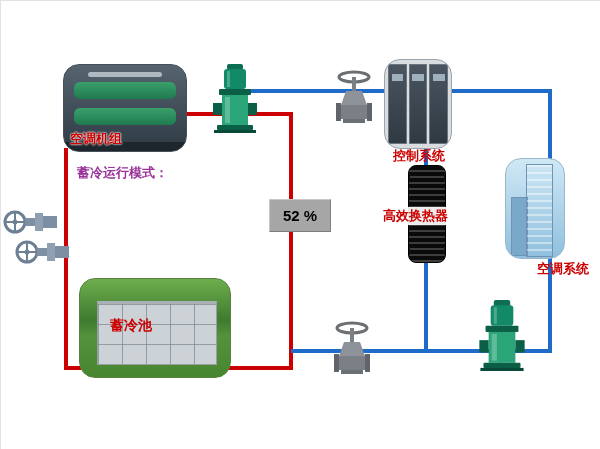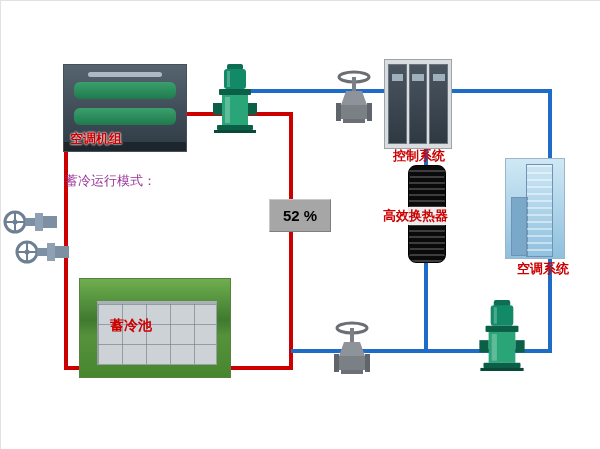--- a/index.html
+++ b/index.html
@@ -5,21 +5,21 @@
   html,body{margin:0;padding:0;background:#f3f3f3;}
   .stage{
     position:relative;width:600px;height:449px;background:#ffffff;
     border:1px solid #e2e2e2;overflow:hidden;
     font-family:"Liberation Sans", sans-serif;
   }
   .pipe{position:absolute;}
   .pipe.red{background:#cc0000;}
   .pipe.blue{background:#1e6bc8;}
 
-  .photo{position:absolute;overflow:hidden;}
+  .photo{position:absolute;overflow:hidden;border-radius:16px;}
   .lbl{position:absolute;color:#cc0000;font-weight:bold;font-size:13px;white-space:nowrap;font-family:Liberation Mono, monospace;}
 
   
   .chiller{left:62px;top:63px;width:122px;height:86px;background:linear-gradient(180deg,#55646f,#2e3a44);border:1px solid #44505a;}
   .ch-bar{position:absolute;left:8%;width:84%;height:20%;background:linear-gradient(180deg,#3aa06b,#1f7a4e);border-radius:6px;}
   .ch-pipe{position:absolute;left:20%;top:8%;width:60%;height:5px;background:#aeb9c2;border-radius:3px;}
   .ch-base{position:absolute;left:0;bottom:0;width:100%;height:10%;background:#1d262d;}
   .ch-label{left:6px;bottom:3px;position:absolute;color:#cc0000;font-weight:bold;font-size:13px;text-shadow:0 0 2px #ffffff,0 0 2px #ffffff;}
 
   
@@ -40,21 +40,21 @@
   
   .tankphoto{left:78px;top:277px;width:150px;height:98px;background:linear-gradient(180deg,#6fae4e 0%,#3f7a2f 42%,#55923b 58%,#47852f 100%);border:1px solid #57813d;}
   .tankbody{position:absolute;left:17px;top:22px;width:118px;height:60px;background:#ccd2d6;border:1px solid #98a0a6;border-top:3px solid #aab2b8;
     background-image:repeating-linear-gradient(90deg,rgba(110,120,130,.6) 0 1px,rgba(0,0,0,0) 1px 24px),repeating-linear-gradient(180deg,rgba(110,120,130,.6) 0 1px,rgba(0,0,0,0) 1px 20px);}
   .tank-label{left:30px;top:38px;position:absolute;color:#cc0000;font-weight:bold;font-size:14px;}
 
   
   .pct{position:absolute;left:268px;top:198px;width:60px;height:31px;background:#a6a6a6;border-top:1px solid #c8c8c8;border-left:1px solid #c8c8c8;border-right:1px solid #7e7e7e;border-bottom:1px solid #7e7e7e;color:#000000;font-weight:bold;font-size:15px;display:flex;align-items:center;justify-content:center;}
 
   
-  .modes{position:absolute;left:64px;top:172px;width:204px;color:#c00000;font-weight:normal;font-size:12px;line-height:1.3;}
+  .modes{position:absolute;left:64px;top:164px;width:204px;color:#c00000;font-weight:bold;font-size:12px;line-height:1.3;padding-left:12px;}
   .modes .hd{color:#993399;font-size:13px;margin-bottom:1px;}
 
   .comp{position:absolute;}
   svg{display:block;width:100%;height:100%;}
 </style>
 </head>
 <body>
 
 <div class="stage">
 
@@ -114,21 +114,21 @@
     <div class="panel">
         <div class="scr"></div>
       </div>
   </div>
   <div class="lbl" style="left:392px;top:146px;">控制系统</div>
 
   <div class="photo building">
     <div class="tower2"></div>
     <div class="tower"></div>
   </div>
-  <div class="lbl" style="left:516px;top:259px;">空调系统</div>
+  <div class="lbl" style="left:536px;top:259px;">空调系统</div>
 
   <div class="photo hx">
     <div class="port" style="left:-7px;top:7px;"></div>
     <div class="port" style="left:-7px;bottom:7px;"></div>
     <div class="port" style="right:-7px;top:7px;"></div>
     <div class="port" style="right:-7px;bottom:7px;"></div>
   </div>
   <div class="lbl hx-label">高效换热器</div>
 
   <div class="pct">52 %</div>

